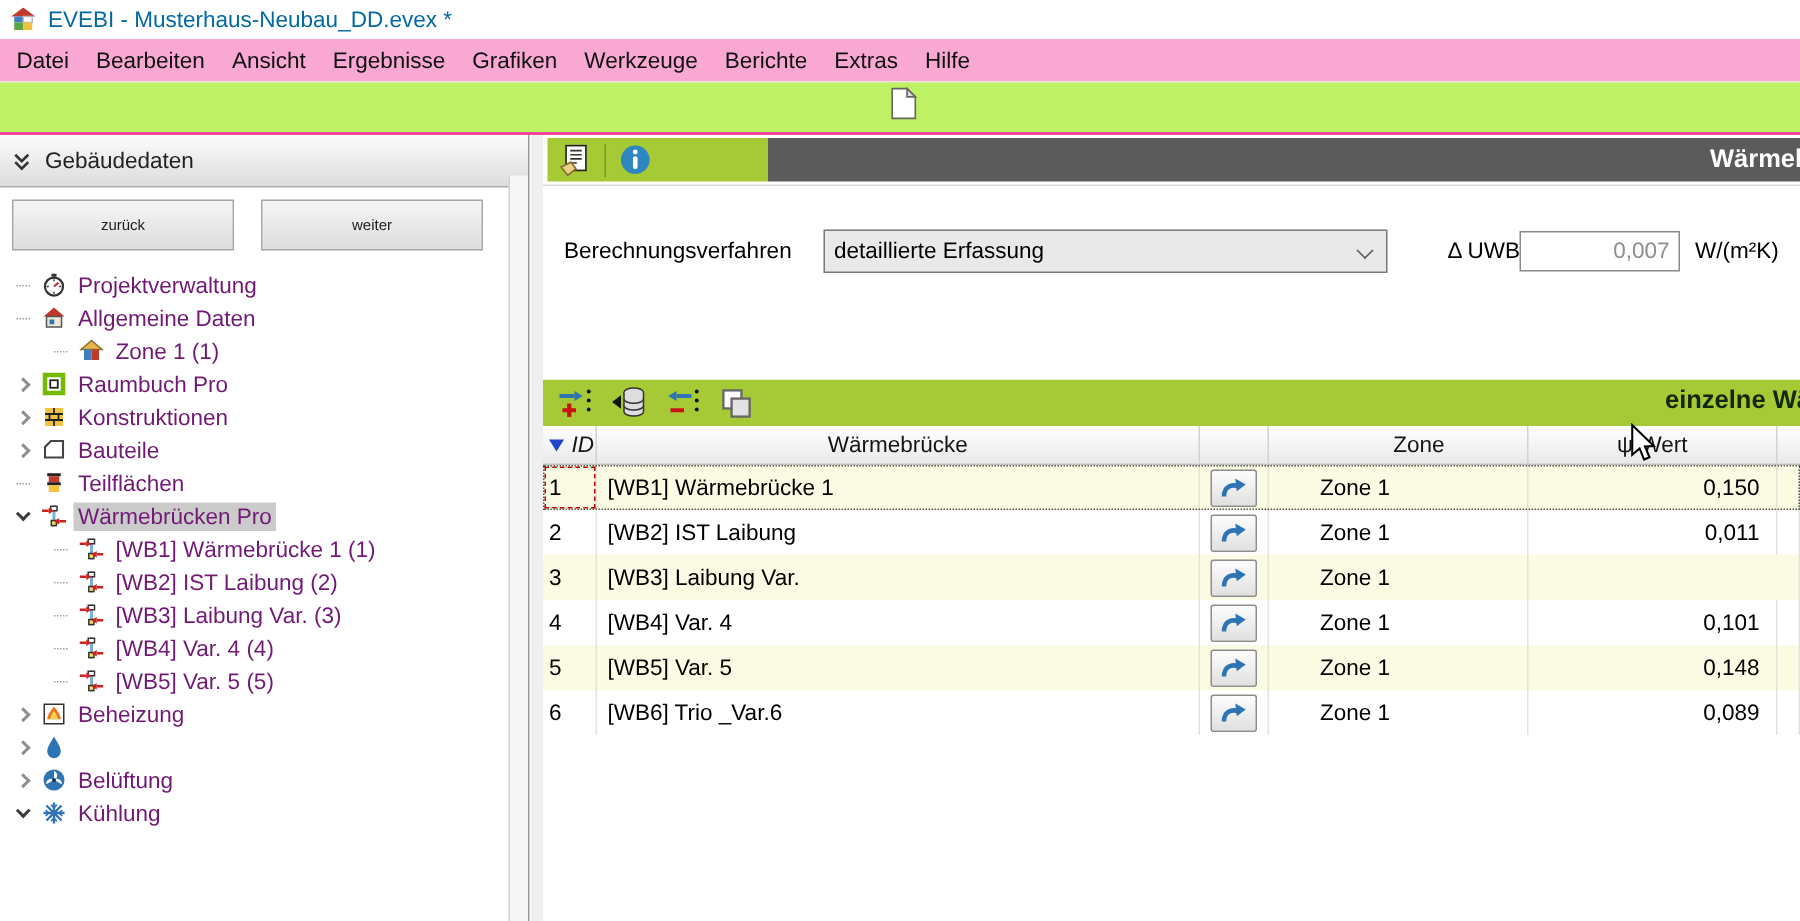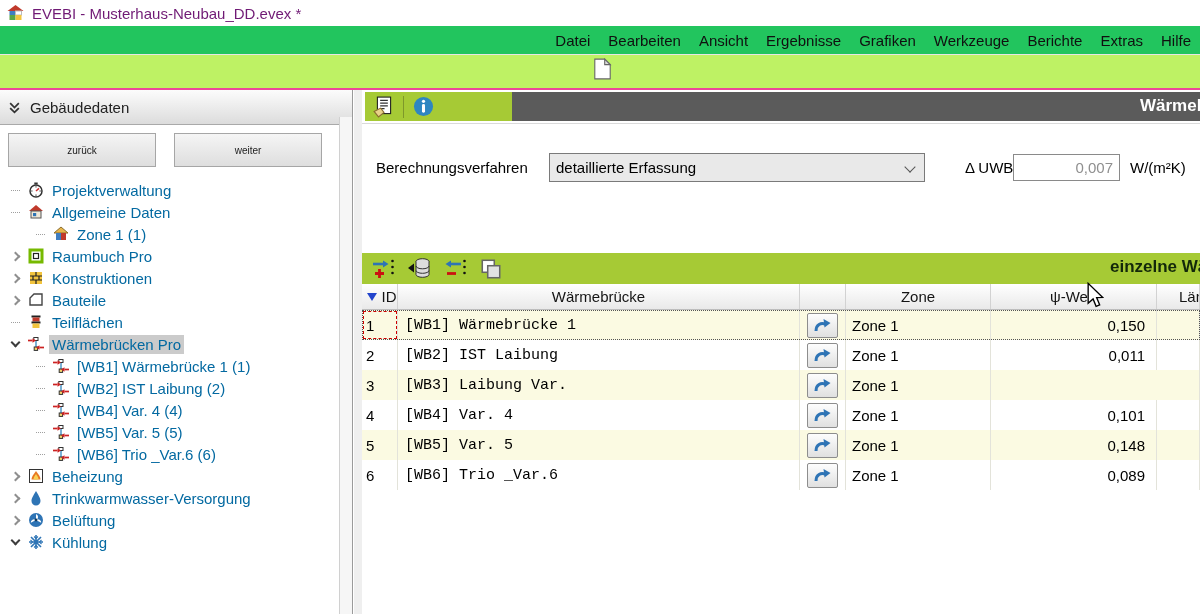--- a/index.html
+++ b/index.html
@@ -4,37 +4,37 @@
 <style>
   * { box-sizing: border-box; margin: 0; padding: 0; }
   html,body { width:1200px; height:614px; }
   body {
     font-family:"Liberation Sans", sans-serif;
     background:#fff; color:#111; overflow:hidden; position:relative;
     -webkit-font-smoothing:antialiased;
   }
   
   .titlebar{height:26px;display:flex;align-items:center;gap:8px;padding-left:7px;background:#fff;}
-  .title-text{font-size:15px;color:#701a75;}
+  .title-text{font-size:15px;color:#0369a1;}
   
-  .menubar{height:29px;display:flex;align-items:center;padding-left:2px;background:#22c55e;border-bottom:1px solid #e6e6e6;justify-content:flex-end;}
+  .menubar{height:29px;display:flex;align-items:center;padding-left:2px;background:#f9a8d4;border-bottom:1px solid #e6e6e6;}
   .menu-item{font-size:15px;padding:4px 9px;color:#101010;cursor:default;}
   
   .toolbar{height:35px;background:#bef264;display:flex;align-items:center;padding-left:4px;border-bottom:2px solid #ec4899;flex-direction:column;}
   .tbtn{width:31px;height:28px;display:flex;align-items:center;justify-content:center;flex:0 0 auto;}
   .tsep{width:1px;height:25px;background:#6e8a1e;margin:0 5px;flex:0 0 auto;}
   .dena{font-size:11px;font-weight:bold;color:#4d4d10;border-bottom:2px solid #c8321e;line-height:1.1;}
   
   .sidebar{position:absolute;left:0;top:90px;width:353px;bottom:0;background:#fff;border-right:1px solid #9a9a9a;overflow:hidden;}
   .sb-header{height:35px;display:flex;align-items:center;gap:9px;padding-left:8px;background:linear-gradient(#fcfcfc,#dcdcdc);border-bottom:1px solid #a9a9a9;font-size:15px;color:#222;}
   .sb-scroll{position:absolute;right:0;top:27px;bottom:0;width:13px;background:#f6f6f6;border-left:1px solid #d0d0d0;}
   .nav-buttons{display:flex;gap:18px;padding:8px 8px 9px 8px;}
   .navbtn{width:148px;height:34px;background:linear-gradient(#f5f5f5,#dedede);border:1px solid #a6a6a6;font-size:10px;color:#1c1c1c;font-family:inherit;}
   .tree{padding-top:3px;}
-  .titem{height:22px;display:flex;align-items:center;gap:5px;padding-left:8px;font-size:15px;color:#0369a1;white-space:nowrap;}
+  .titem{height:22px;display:flex;align-items:center;gap:5px;padding-left:8px;font-size:15px;color:#701a75;white-space:nowrap;}
   .titem.child{padding-left:33px;}
   .exp{width:14px;display:flex;justify-content:center;align-items:center;flex:0 0 auto;}
   .expc{width:7px;height:7px;border-right:2px solid #8f8f8f;border-bottom:2px solid #8f8f8f;transform:rotate(-45deg);}
   .expo{width:7px;height:7px;border-right:2px solid #3d3d3d;border-bottom:2px solid #3d3d3d;transform:rotate(45deg);margin-top:-3px;}
   .stub{width:9px;border-top:1px dotted #9f9f9f;}
   .ti{width:17px;height:16px;display:flex;align-items:center;justify-content:center;flex:0 0 auto;}
   .tlabel{padding:1px 3px;}
   .titem.selected .tlabel{background:#cbcbcb;}
   
   .main{position:absolute;left:362px;top:90px;width:838px;height:524px;background:#fff;}
@@ -52,32 +52,32 @@
   
   .tablewrap{position:absolute;left:0;top:163px;right:0;bottom:0;display:flex;flex-direction:column;overflow:hidden;}
   .tbar{height:31px;background:#a6ca35;display:flex;align-items:center;gap:10px;padding-left:8px;position:relative;overflow:hidden;flex:0 0 auto;}
   .tbar-title{position:absolute;left:748px;top:4px;font-size:17px;font-weight:bold;color:#13280a;white-space:nowrap;}
   .tibtn{width:26px;height:26px;display:flex;align-items:center;justify-content:center;}
   .thead{height:26px;display:flex;background:linear-gradient(#ffffff,#e9e9e9);border-bottom:1px solid #bdbdbd;font-size:15px;color:#141414;flex:0 0 auto;}
   .hc{display:flex;align-items:center;justify-content:center;border-right:1px solid #d2d2d2;white-space:nowrap;overflow:hidden;}
   .c-id{width:36px;flex:0 0 auto;}
   .c-name{width:402px;flex:0 0 auto;}
   .c-btn{width:46px;flex:0 0 auto;}
-  .c-zone{width:145px;flex:0 0 auto;}
+  .c-zone{width:145px;flex:0 0 auto;margin-left:28px;}
   .c-psi{width:166px;flex:0 0 auto;}
   .c-len{flex:1 1 auto;}
-  .hc.c-id{justify-content:center;padding-left:4px;gap:5px;}
+  .hc.c-id{justify-content:flex-start;padding-left:4px;gap:5px;font-style:italic;}
   .hc.c-len{justify-content:flex-start;padding-left:22px;}
   .ftri{width:0;height:0;border-left:5px solid transparent;border-right:5px solid transparent;border-top:8px solid #2244cc;}
   .trow{height:30px;display:flex;font-size:15px;color:#000;flex:0 0 auto;}
   .trow.odd{background:#fbfae2;}
   .trow.even{background:#ffffff;}
   .cell{display:flex;align-items:center;border-right:1px solid #e3e3da;overflow:hidden;white-space:nowrap;}
   .cell.c-id{padding-left:4px;}
-  .cell.c-name{padding-left:7px;font-family:Liberation Mono, monospace;}
+  .cell.c-name{padding-left:7px;}
   .cell.c-zone{padding-left:6px;}
   .cell.c-psi{justify-content:flex-end;padding-right:11px;}
   .cell.c-btn{justify-content:center;}
   .rowbtn{width:31px;height:25px;background:linear-gradient(#fdfdfd,#e0e0e0);border:1px solid #8d8d8d;border-radius:2px;display:flex;align-items:center;justify-content:center;padding:0;}
   .trow.selected{outline:1px dotted #555;outline-offset:-1px;}
   .trow.selected .c-id{outline:1px dashed #cc0000;outline-offset:-2px;}
   
   .splitter{position:absolute;left:354px;top:90px;width:8px;bottom:0;background:#efefef;}
   
   .cursor{position:absolute;left:1086px;top:282px;z-index:50;}
@@ -463,55 +463,55 @@
           <svg width="16" height="16" viewBox="0 0 16 16">
             <line x1="8" y1="1" x2="8" y2="15" stroke="#7ab0d4" stroke-width="2"></line>
             <rect x="5.8" y="1.5" width="4.2" height="3" fill="#fff" stroke="#333"></rect>
             <rect x="6.2" y="11" width="3.4" height="3.4" fill="#f5d76e" stroke="#333"></rect>
             <line x1="0" y1="4.5" x2="4.5" y2="4.5" stroke="#c22" stroke-width="1.7"></line>
             <polygon points="4.5,2.3 8,4.5 4.5,6.7" fill="#c22"></polygon>
             <line x1="16" y1="11.5" x2="11.5" y2="11.5" stroke="#c22" stroke-width="1.7"></line>
             <polygon points="11.5,9.3 8,11.5 11.5,13.7" fill="#c22"></polygon>
           </svg>
         </span>
-      <span class="tlabel">[WB4] Var. 4 (4)</span>
+      <span class="tlabel">[WB3] Laibung Var. (3)</span>
     </div>
     <div class="titem child">
       <span class="exp">
           <span class="stub"></span>
         </span>
       <span class="ti">
           <svg width="16" height="16" viewBox="0 0 16 16">
             <line x1="8" y1="1" x2="8" y2="15" stroke="#7ab0d4" stroke-width="2"></line>
             <rect x="5.8" y="1.5" width="4.2" height="3" fill="#fff" stroke="#333"></rect>
             <rect x="6.2" y="11" width="3.4" height="3.4" fill="#f5d76e" stroke="#333"></rect>
             <line x1="0" y1="4.5" x2="4.5" y2="4.5" stroke="#c22" stroke-width="1.7"></line>
             <polygon points="4.5,2.3 8,4.5 4.5,6.7" fill="#c22"></polygon>
             <line x1="16" y1="11.5" x2="11.5" y2="11.5" stroke="#c22" stroke-width="1.7"></line>
             <polygon points="11.5,9.3 8,11.5 11.5,13.7" fill="#c22"></polygon>
           </svg>
         </span>
-      <span class="tlabel">[WB5] Var. 5 (5)</span>
+      <span class="tlabel">[WB4] Var. 4 (4)</span>
     </div>
     <div class="titem child">
       <span class="exp">
           <span class="stub"></span>
         </span>
       <span class="ti">
           <svg width="16" height="16" viewBox="0 0 16 16">
             <line x1="8" y1="1" x2="8" y2="15" stroke="#7ab0d4" stroke-width="2"></line>
             <rect x="5.8" y="1.5" width="4.2" height="3" fill="#fff" stroke="#333"></rect>
             <rect x="6.2" y="11" width="3.4" height="3.4" fill="#f5d76e" stroke="#333"></rect>
             <line x1="0" y1="4.5" x2="4.5" y2="4.5" stroke="#c22" stroke-width="1.7"></line>
             <polygon points="4.5,2.3 8,4.5 4.5,6.7" fill="#c22"></polygon>
             <line x1="16" y1="11.5" x2="11.5" y2="11.5" stroke="#c22" stroke-width="1.7"></line>
             <polygon points="11.5,9.3 8,11.5 11.5,13.7" fill="#c22"></polygon>
           </svg>
         </span>
-      <span class="tlabel">[WB6] Trio _Var.6 (6)</span>
+      <span class="tlabel">[WB5] Var. 5 (5)</span>
     </div>
     <div class="titem">
       <span class="exp">
           <span class="expc"></span>
         </span>
       <span class="ti">
           <svg width="16" height="16" viewBox="0 0 16 16">
             <rect x="1.5" y="1.5" width="13" height="13" fill="#fff" stroke="#333"></rect>
             <path d="M8 3C11 7 12.5 9 12.5 11.5L3.5 11.5C3.5 9 5 7 8 3Z" fill="#e87722"></path>
             <path d="M8 6C9.8 8.5 10.5 9.8 10.5 11.5L5.5 11.5C5.5 9.8 6.2 8.5 8 6Z" fill="#f7d154"></path>
@@ -521,21 +521,20 @@
     </div>
     <div class="titem">
       <span class="exp">
           <span class="expc"></span>
         </span>
       <span class="ti">
           <svg width="16" height="16" viewBox="0 0 16 16">
             <path d="M8 1C11 6 12.5 8.5 12.5 11A4.5 4.5 0 0 1 3.5 11C3.5 8.5 5 6 8 1Z" fill="#2e74b5"></path>
           </svg>
         </span>
-      <span class="tlabel">Trinkwarmwasser-Versorgung</span>
     </div>
     <div class="titem">
       <span class="exp">
           <span class="expc"></span>
         </span>
       <span class="ti">
           <svg width="16" height="16" viewBox="0 0 16 16">
             <circle cx="8" cy="8" r="7" fill="#2e74b5"></circle>
             <path d="M8 2A3.2 3.2 0 0 1 8 8Z" fill="#fff"></path>
             <path d="M2.8 10.8A3.2 3.2 0 0 1 8 8Z" fill="#fff"></path>

